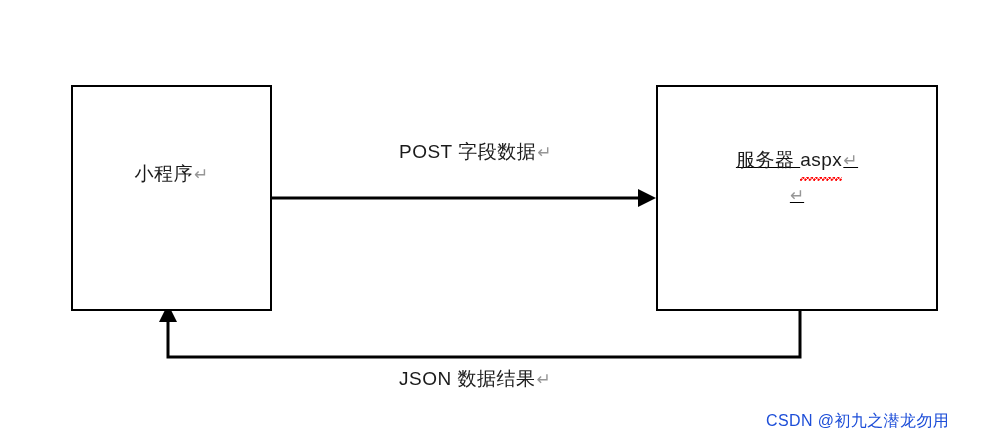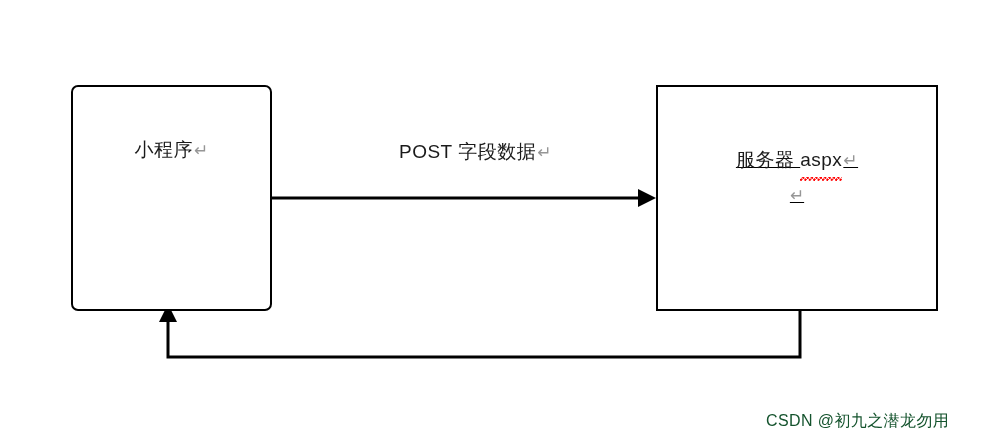--- a/index.html
+++ b/index.html
@@ -36,22 +36,21 @@
     display: flex;
     flex-direction: column;
     align-items: center;
     justify-content: flex-start;
   }
   #box-client {
     left: 71px;
     top: 85px;
     width: 201px;
     height: 226px;
-    padding-top: 46px;
-    border-radius: 7px;
+    padding-top: 70px;
   }
   #box-server {
     left: 656px;
     top: 85px;
     width: 282px;
     height: 226px;
     padding-top: 56px;
     text-decoration: underline;
   }
 
@@ -116,21 +115,21 @@
     left: 399px;
     top: 366px;
   }
 
   
   #watermark {
     position: absolute;
     left: 766px;
     top: 411px;
     font-size: 16px;
-    color: #14532d;
+    color: #1d4ed8;
     white-space: nowrap;
     letter-spacing: 0.4px;
   }
 </style>
 </head>
 <body>
 
 <div id="canvas">
 
   <svg class="layer" viewBox="0 0 991 445" xmlns="http://www.w3.org/2000/svg">
@@ -158,16 +157,19 @@
     </div>
     <div class="box-line">
       <span class="ret-only">↵</span>
     </div>
   </div>
 
   <div class="edge-label" id="label-post">
     <span>POST 字段数据</span><span class="ret">↵</span>
   </div>
 
+  <div class="edge-label" id="label-json">
+    <span>JSON 数据结果</span><span class="ret">↵</span>
+  </div>
 
   <div id="watermark">CSDN @初九之潜龙勿用</div>
 
 </div>
 
 </body></html>

